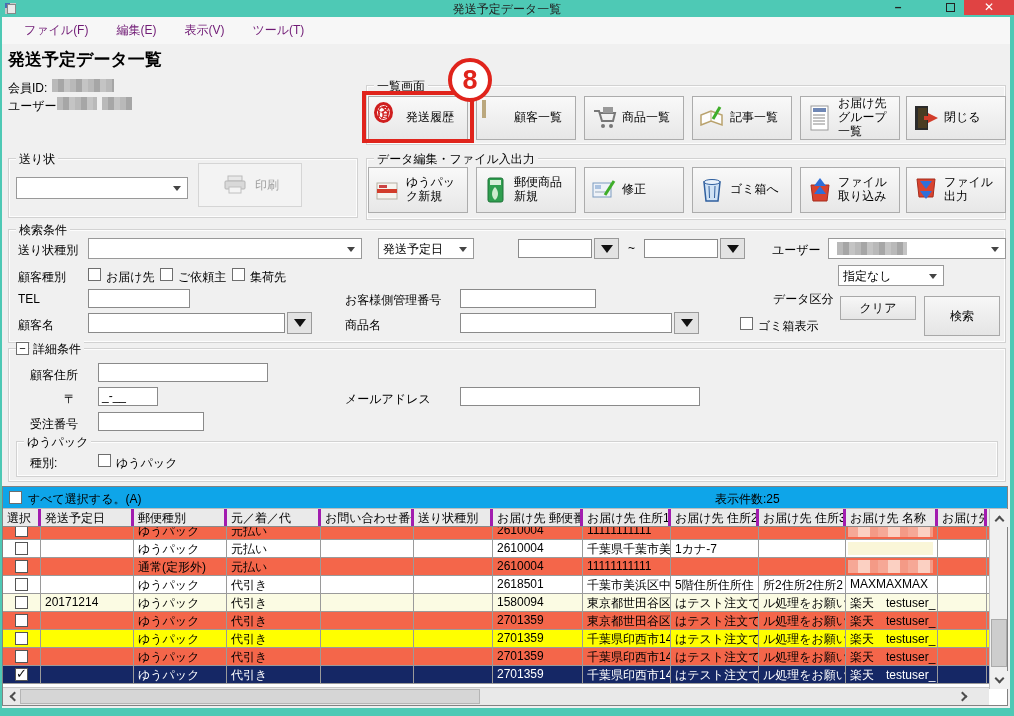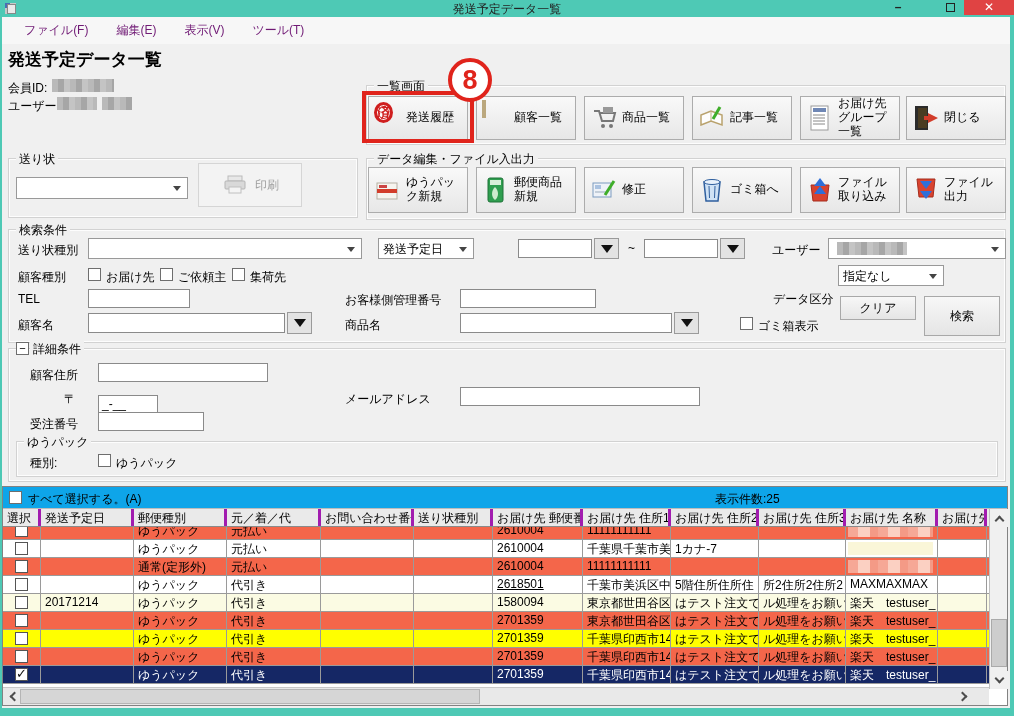--- a/index.html
+++ b/index.html
@@ -303,21 +303,21 @@
     <span class="cb" style="left:738px; top:300px;"></span>
     <div class="lbl" style="left:756px; top:301px;">ゴミ箱表示</div>
 
     <div class="gbox" style="left:6px; top:331px; width:998px; height:134px;"></div>
     <span class="cb" style="left:14px; top:325px; text-align:center; line-height:11px; font-size:11px; background:#fff;">−</span>
     <div class="gbox-label" style="left:28px; top:324px;">詳細条件</div>
 
     <div class="lbl" style="left:28px; top:350px;">顧客住所</div>
     <div class="tinput" style="left:96px; top:346px; width:170px; height:19px;"></div>
     <div class="lbl" style="left:62px; top:374px;">〒</div>
-    <div class="tinput" style="left:96px; top:370px; width:60px; height:19px;margin-top:8px;">_-__</div>
+    <div class="tinput" style="left:96px; top:370px; width:60px; height:19px;">_-__</div>
     <div class="lbl" style="left:343px; top:374px;">メールアドレス</div>
     <div class="tinput" style="left:458px; top:370px; width:240px; height:19px;"></div>
     <div class="lbl" style="left:28px; top:399px;">受注番号</div>
     <div class="tinput" style="left:96px; top:395px; width:106px; height:19px;"></div>
 
     <div class="gbox" style="left:14px; top:424px; width:982px; height:36px;"></div>
     <div class="gbox-label" style="left:22px; top:417px;">ゆうパック</div>
     <div class="lbl" style="left:28px; top:438px;">種別:</div>
     <span class="cb" style="left:96px; top:437px;"></span>
     <div class="lbl" style="left:114px; top:438px;">ゆうパック</div>
@@ -400,21 +400,21 @@
           </div>
           <div class="tr" style="background: rgb(255, 255, 255); color: rgb(0, 0, 0);">
             <div class="td sel" style="width: 38px;">
               <span class="rowcb"></span>
             </div>
             <div class="td" style="width: 93px;"></div>
             <div class="td" style="width: 93px;">ゆうパック</div>
             <div class="td" style="width: 94px;">代引き</div>
             <div class="td" style="width: 93px;"></div>
             <div class="td" style="width: 79px;"></div>
-            <div class="td" style="width: 90px; text-decoration: underline;">2618501</div>
+            <div class="td" style="width: 90px;">2618501</div>
             <div class="td" style="width: 88px;">千葉市美浜区中</div>
             <div class="td" style="width: 88px;">5階住所住所住</div>
             <div class="td" style="width: 87px;">所2住所2住所2</div>
             <div class="td" style="width: 92px;">MAXMAXMAX</div>
             <div class="td" style="width: 49px;"></div>
           </div>
           <div class="tr" style="background: rgb(251, 251, 227); color: rgb(0, 0, 0);">
             <div class="td sel" style="width: 38px;">
               <span class="rowcb"></span>
             </div>

